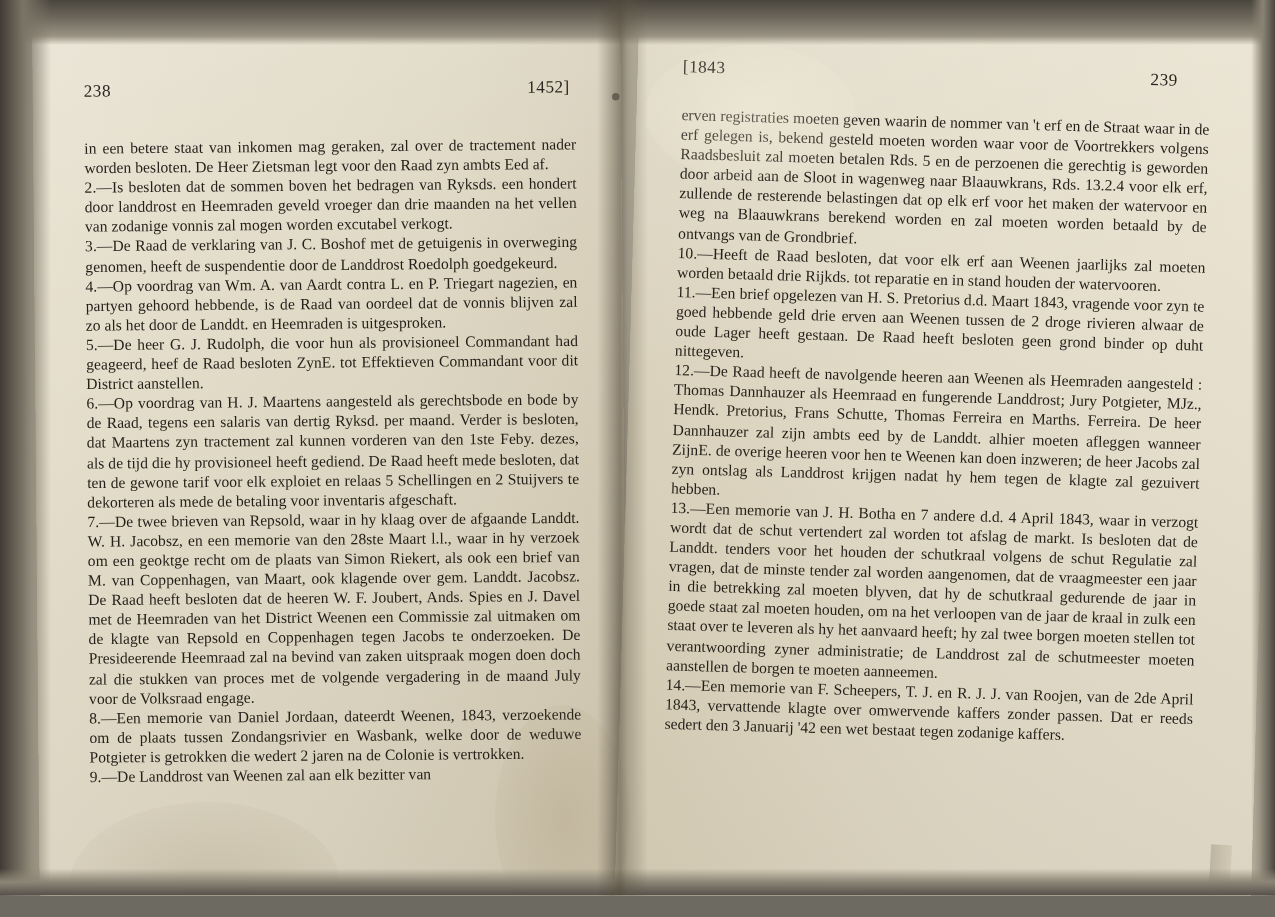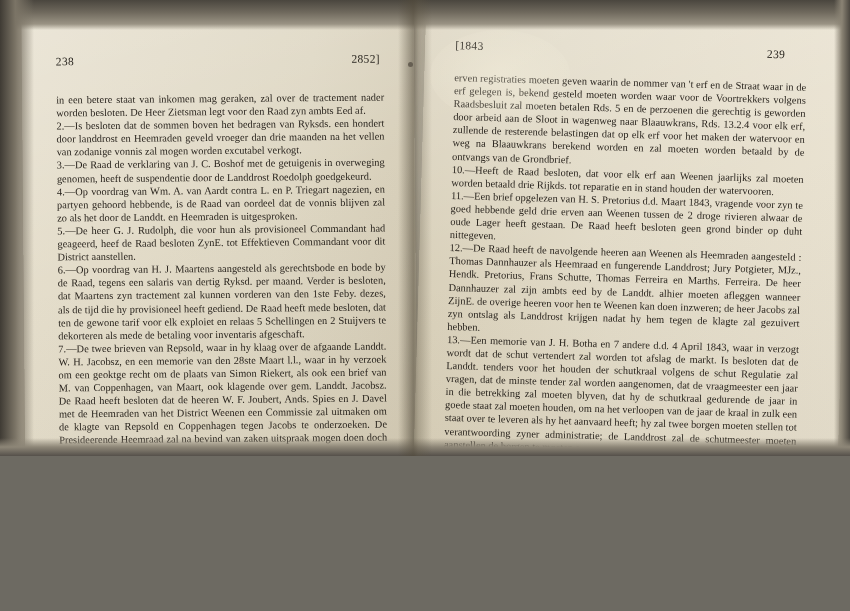--- a/index.html
+++ b/index.html
@@ -7,21 +7,21 @@
   body {
     width: 850px; height: 611px;
     overflow: hidden;
     background: #6d6a62;
     font-family: "Liberation Serif", serif;
   }
 
   
   .book {
     position: relative;
-    width: 850px; height: 456px;
+    width: 850px; height: 597px;
     background:
       radial-gradient(ellipse 120% 80% at 50% 40%, #e8e2d2 0%, #ded6c4 55%, #cdc4ae 100%);
     overflow: hidden;
   }
 
   
   .edge-top {
     position: absolute; left: 0; top: 0; width: 850px; height: 30px;
     background: linear-gradient(180deg, #4a463e 0%, #6e685c 40%, #9a9384 80%, rgba(160,152,136,0) 100%);
   }
@@ -128,21 +128,21 @@
 </style>
 </head>
 <body>
 
 <div class="book">
 
   <div class="page-left">
     <div class="page-sheen"></div>
     <div class="folio-row">
       <span>238</span>
-      <span>2852]</span>
+      <span>1452]</span>
     </div>
     <div class="col">
       <p>in een betere staat van inkomen mag geraken, zal over de tractement nader worden besloten.  De Heer Zietsman legt voor den Raad zyn ambts Eed af.</p>
       <p>2.—Is besloten dat de sommen boven het bedragen van Ryksds. een hondert door landdrost en Heemraden geveld vroeger dan drie maanden na het vellen van zodanige vonnis zal mogen worden excutabel verkogt.</p>
       <p>3.—De Raad de verklaring van J. C. Boshof met de getuigenis in overweging genomen, heeft de suspendentie door de Landdrost Roedolph goedgekeurd.</p>
       <p>4.—Op voordrag van Wm. A. van Aardt contra L. en P. Triegart nagezien, en partyen gehoord hebbende, is de Raad van oordeel dat de vonnis blijven zal zo als het door de Landdt. en Heemraden is uitgesproken.</p>
       <p>5.—De heer G. J. Rudolph, die voor hun als provisioneel Commandant had geageerd, heef de Raad besloten ZynE. tot Effektieven Commandant voor dit District aanstellen.</p>
       <p>6.—Op voordrag van H. J. Maartens aangesteld als gerechtsbode en bode by de Raad, tegens een salaris van dertig Ryksd. per maand.  Verder is besloten, dat Maartens zyn tractement zal kunnen vorderen van den 1ste Feby. dezes, als de tijd die hy provisioneel heeft gediend.  De Raad heeft mede besloten, dat ten de gewone tarif voor elk exploiet en relaas 5 Schellingen en 2 Stuijvers te dekorteren als mede de betaling voor inventaris afgeschaft.</p>
       <p>7.—De twee brieven van Repsold, waar in hy klaag over de afgaande Landdt. W. H. Jacobsz, en een memorie van den 28ste Maart l.l., waar in hy verzoek om een geoktge recht om de plaats van Simon Riekert, als ook een brief van M. van Coppenhagen, van Maart, ook klagende over gem. Landdt. Jacobsz.  De Raad heeft besloten dat de heeren W. F. Joubert, Ands. Spies en J. Davel met de Heemraden van het District Weenen een Commissie zal uitmaken om de klagte van Repsold en Coppenhagen tegen Jacobs te onderzoeken.  De Presideerende Heemraad zal na bevind van zaken uitspraak mogen doen doch zal die stukken van proces met de volgende vergadering in de maand July voor de Volksraad engage.</p>
       <p>8.—Een memorie van Daniel Jordaan, dateerdt Weenen, 1843, verzoekende om de plaats tussen Zondangsrivier en Wasbank, welke door de weduwe Potgieter is getrokken die wedert 2 jaren na de Colonie is vertrokken.</p>

